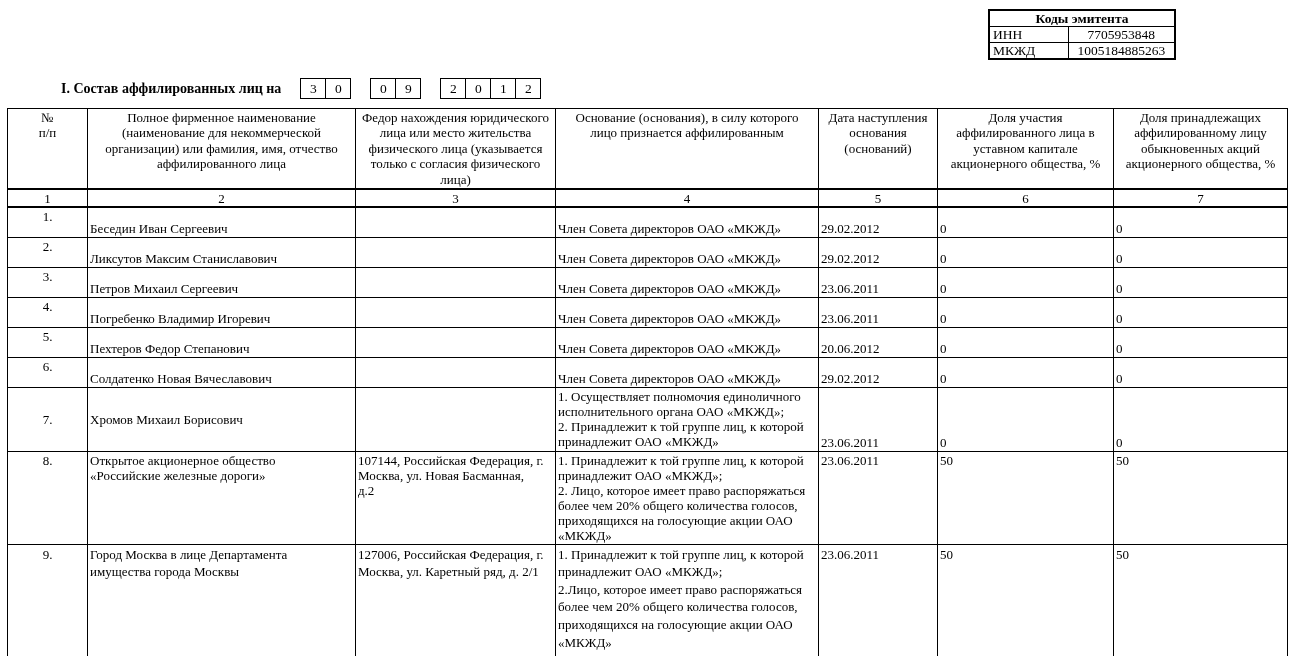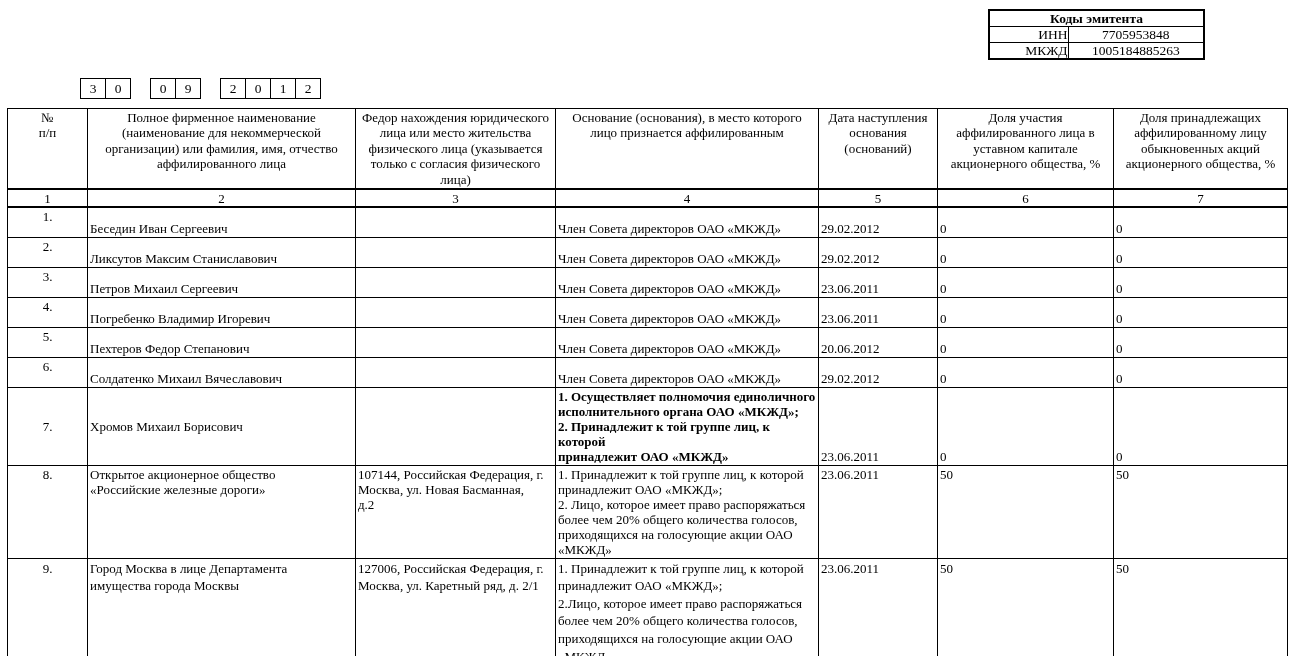--- a/index.html
+++ b/index.html
@@ -15,24 +15,24 @@
   
   .codes {
     position: absolute;
     left: 988px;
     top: 9px;
     border-collapse: collapse;
     border: 2px solid #000;
     font-size: 13.5px;
     table-layout: fixed;
   }
-  .codes td { border: 1px solid #000; height: 16px; line-height: 15px; text-align: right; }
+  .codes td { border: 1px solid #000; height: 16px; line-height: 15px; }
   .codes .ct { font-weight: bold; text-align: center; margin-top: 8px; }
   .codes .lbl { width: 79px; padding-left: 3px; }
-  .codes .val { width: 136px; text-align: center; }
+  .codes .val { width: 107px; text-align: center; }
 
   
   .titlebar {
     position: absolute;
     left: 61px;
     top: 78px;
     display: flex;
     align-items: center;
     font-size: 14px;
   }
@@ -78,21 +78,21 @@
     text-align: center;
     height: 18px;
     line-height: 15px;
     padding: 0 2px;
   }
   tr.vb td { vertical-align: bottom; height: 30px; }
   tr.vb td.cnum { vertical-align: top; }
   td.cnum { text-align: center; }
   tr.r7 td { vertical-align: bottom; height: 64px; }
   tr.r7 td.cnum, tr.r7 td.cname { vertical-align: middle; }
-  tr.r7 td.cbasis { vertical-align: top; font-weight: bold; }
+  tr.r7 td.cbasis { vertical-align: top; }
   tr.vt td { vertical-align: top; height: 90px; }
   tr.r9 td { height: 115px; line-height: 17.6px; }
 </style>
 </head>
 <body>
 
 <table class="codes">
   <tbody>
       <tr>
     <td colspan="2" class="ct">Коды эмитента</td>
@@ -102,20 +102,21 @@
     <td class="val">7705953848</td>
   </tr>
   <tr>
     <td class="lbl">МКЖД</td>
     <td class="val">1005184885263</td>
   </tr>
 </tbody>
   </table>
 
 <div class="titlebar">
+  <span class="t">I. Состав аффилированных лиц на</span>
   <span class="dgroup">
     <span class="dcell">3</span>
     <span class="dcell">0</span>
   </span>
   <span class="dgroup">
     <span class="dcell">0</span>
     <span class="dcell">9</span>
   </span>
   <span class="dgroup">
     <span class="dcell">2</span>
@@ -141,21 +142,21 @@
 п/п</th>
     <th>Полное фирменное наименование
 (наименование для некоммерческой
 организации) или фамилия, имя, отчество
 аффилированного лица</th>
     <th>Федор нахождения юридического
 лица или место жительства
 физического лица (указывается
 только с согласия физического
 лица)</th>
-    <th>Основание (основания), в место которого
+    <th>Основание (основания), в силу которого
 лицо признается аффилированным</th>
     <th>Дата наступления
 основания
 (оснований)</th>
     <th>Доля участия
 аффилированного лица в
 уставном капитале
 акционерного общества, %</th>
     <th>Доля принадлежащих
 аффилированному лицу
@@ -212,21 +213,21 @@
     <td class="cnum">5.</td>
     <td class="cname">Пехтеров Федор Степанович</td>
     <td class="caddr"></td>
     <td class="cbasis">Член Совета директоров ОАО «МКЖД»</td>
     <td class="cdate">20.06.2012</td>
     <td class="cshare">0</td>
     <td class="cshare">0</td>
   </tr>
   <tr class="vb">
     <td class="cnum">6.</td>
-    <td class="cname">Солдатенко Михаил Вячеславович</td>
+    <td class="cname">Солдатенко Новая Вячеславович</td>
     <td class="caddr"></td>
     <td class="cbasis">Член Совета директоров ОАО «МКЖД»</td>
     <td class="cdate">29.02.2012</td>
     <td class="cshare">0</td>
     <td class="cshare">0</td>
   </tr>
   <tr class="r7">
     <td class="cnum">7.</td>
     <td class="cname">Хромов Михаил Борисович</td>
     <td class="caddr"></td>

